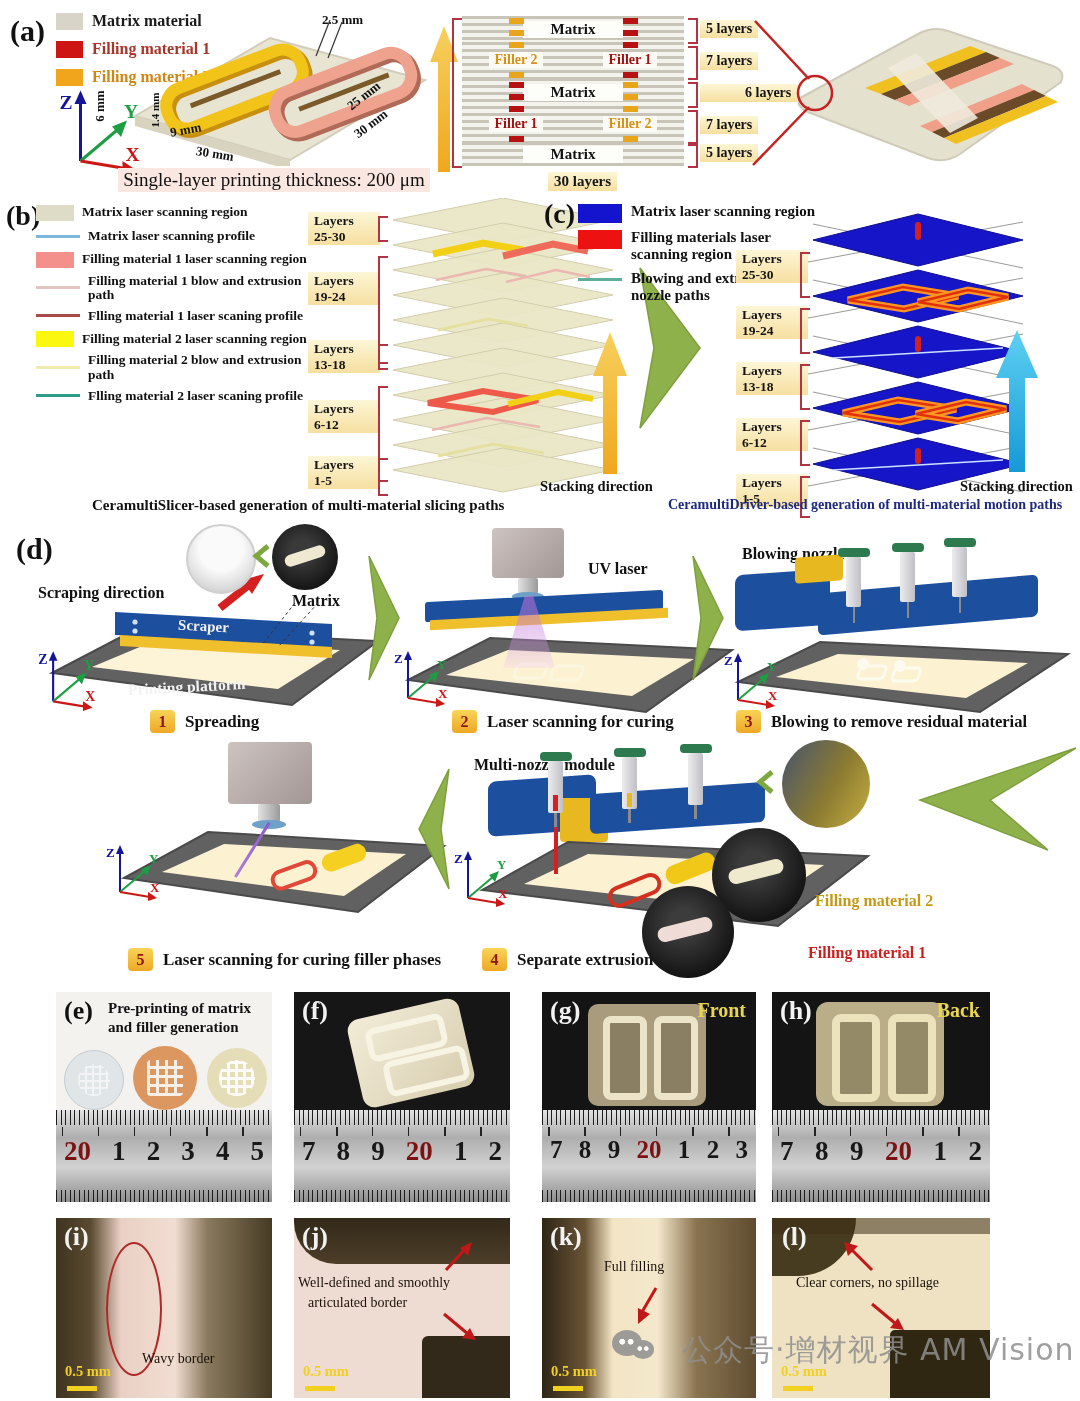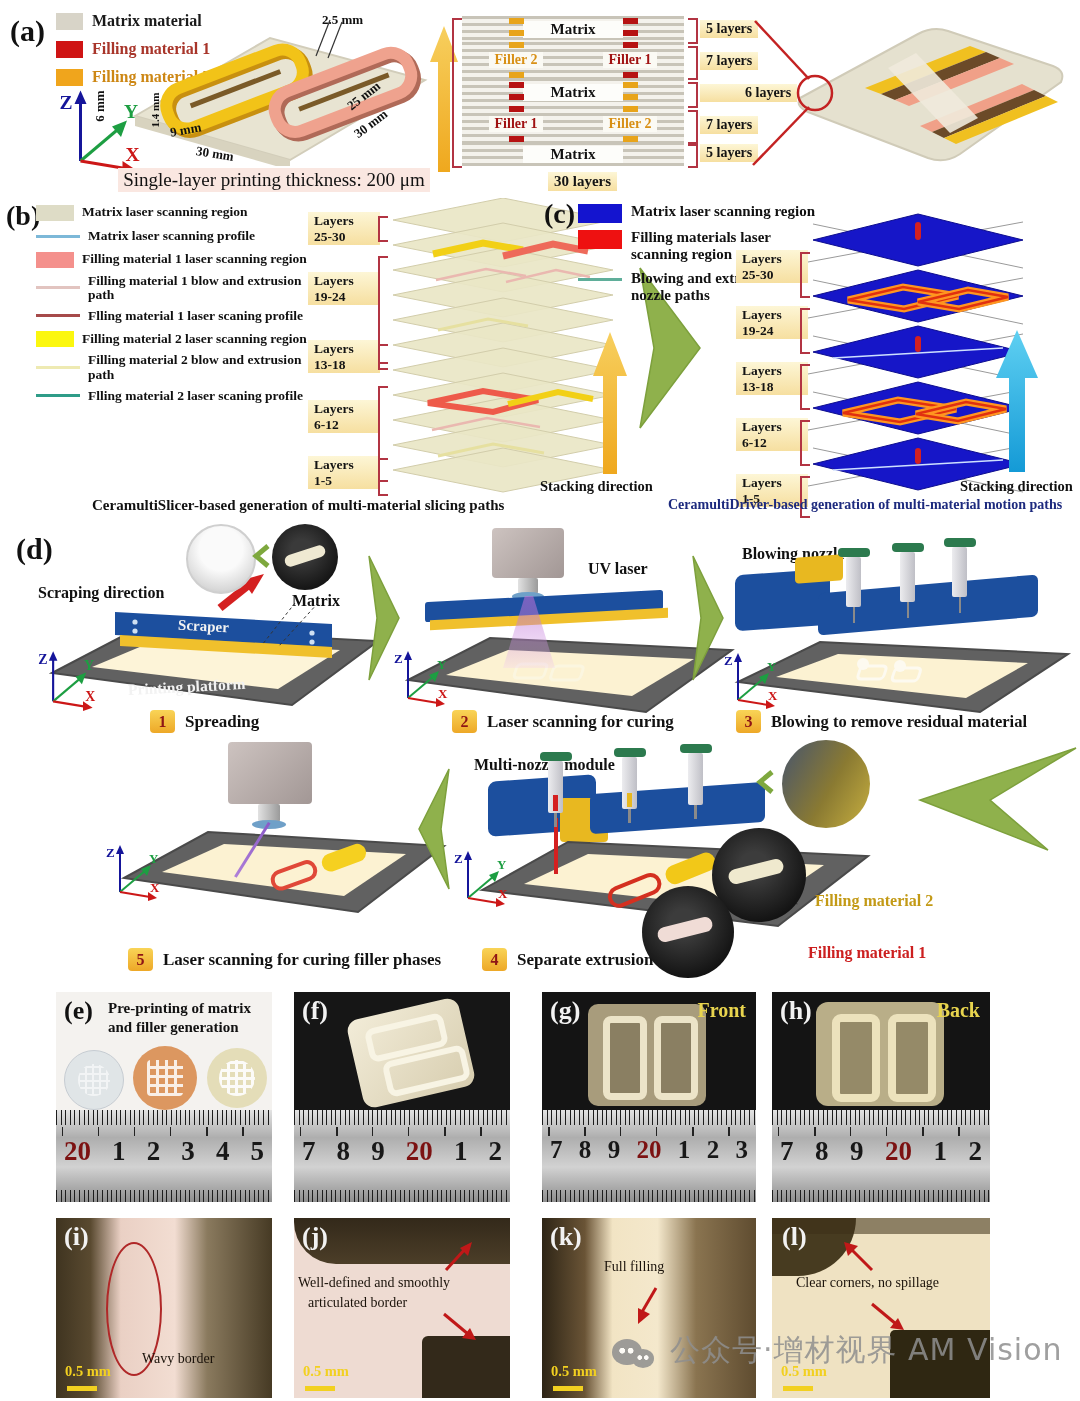--- a/index.html
+++ b/index.html
@@ -60,21 +60,21 @@
   .ruler .nums{position:absolute;top:26px;left:8px;right:8px;display:flex;justify-content:space-between;
          font-weight:700;font-size:27px;color:#181818;}
   .ruler .tb{position:absolute;bottom:0;left:0;right:0;height:12px;
          background:repeating-linear-gradient(90deg,#1d1d1d 0 1px,transparent 1px 4.6px);}
   .num20{color:#7c1212;}
   .tag{position:absolute;top:7px;right:10px;font-weight:700;font-size:20px;color:#e8d44e;z-index:5;}
   .scale{position:absolute;left:9px;bottom:18px;font-weight:700;font-size:14.5px;color:#f2d020;z-index:6;}
   .sbar{position:absolute;left:11px;bottom:7px;width:30px;height:5px;background:#f2d020;z-index:6;}
   .anno{position:absolute;font-weight:400;font-size:14px;color:#1a120a;z-index:5;line-height:1.25;}
   
-  .wm{position:absolute;left:612px;top:1330px;display:flex;align-items:flex-end;gap:12px;z-index:20;opacity:.85;}
+  .wm{position:absolute;left:612px;top:1330px;display:flex;align-items:flex-start;gap:24px;z-index:20;opacity:.85;}
   .wm .b1{width:30px;height:26px;border-radius:50% 50% 48% 48%;position:relative;
       background:radial-gradient(circle at 34% 45%,#fff 2.6px,transparent 3.2px),
                  radial-gradient(circle at 62% 45%,#fff 2.6px,transparent 3.2px),#8f8f8f;}
   .wm .b2{position:absolute;left:20px;top:10px;width:22px;height:19px;border-radius:50%;
       background:radial-gradient(circle at 35% 45%,#fff 2px,transparent 2.6px),
                  radial-gradient(circle at 65% 45%,#fff 2px,transparent 2.6px),#8f8f8f;}
   .wm .tx{font-family:"DejaVu Sans",sans-serif;font-weight:400;font-size:30px;color:#8f8f8f;letter-spacing:1px;white-space:nowrap;}
   .ax{font-weight:700;font-size:13px;font-family:"Liberation Serif",serif;}
   .axz{fill:#15159a}.axy{fill:#1d9e42}.axx{fill:#cc1717}
 </style>

